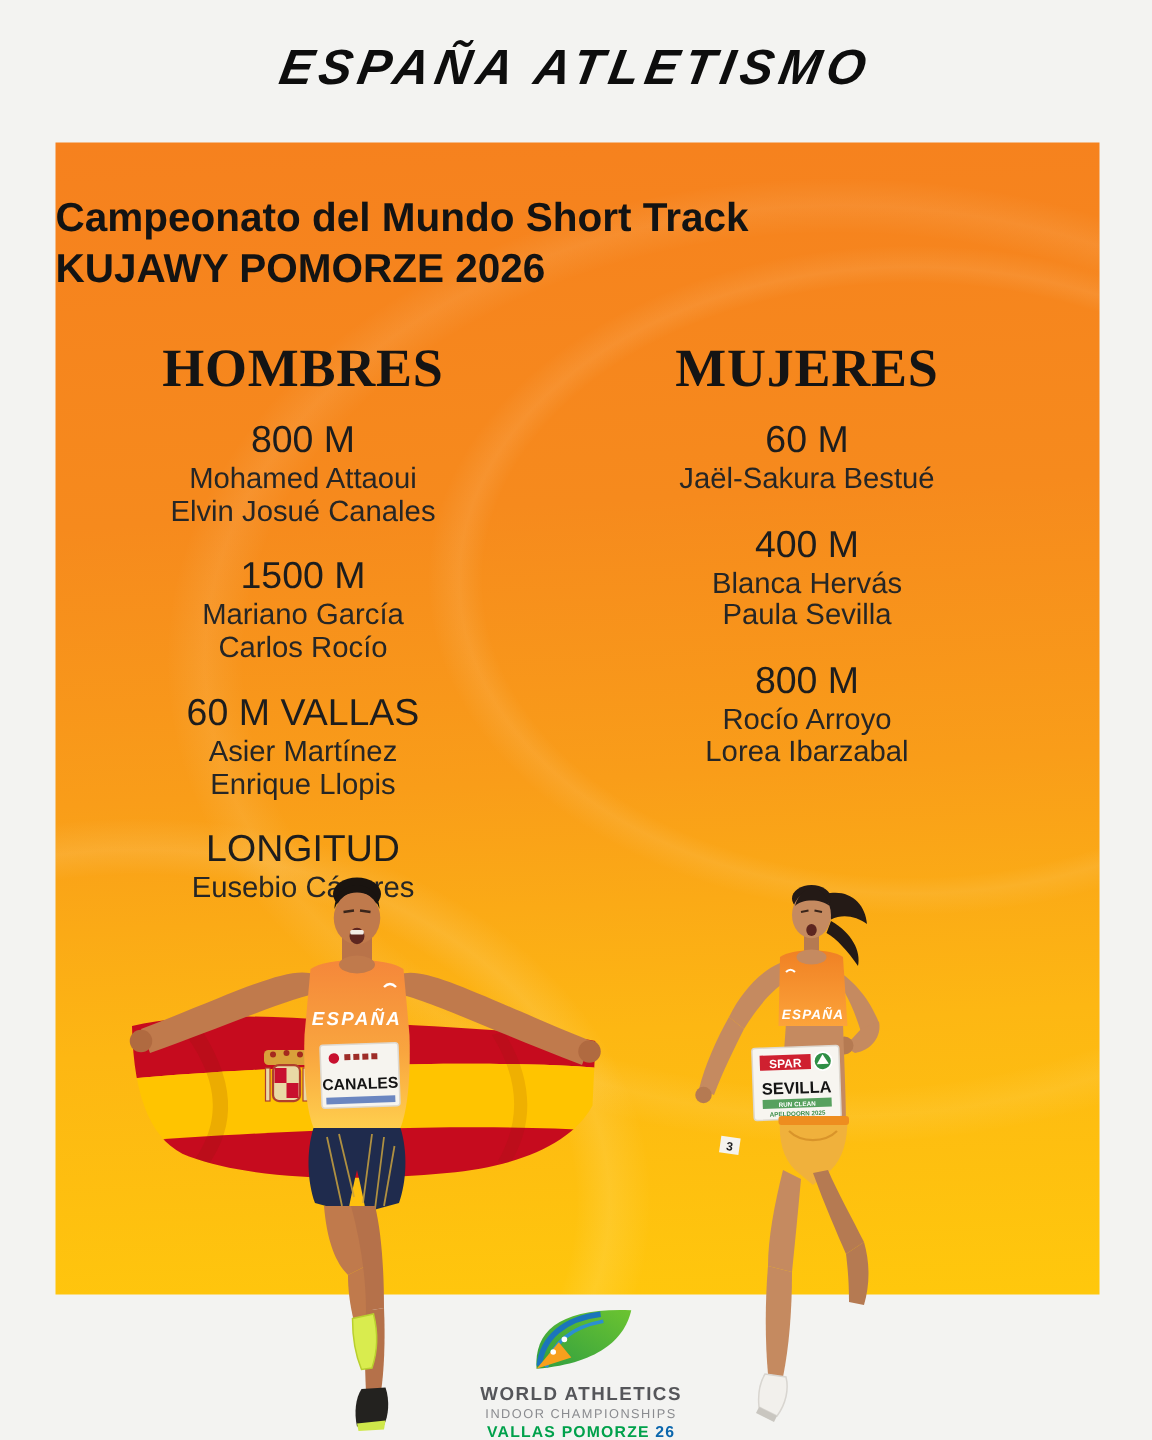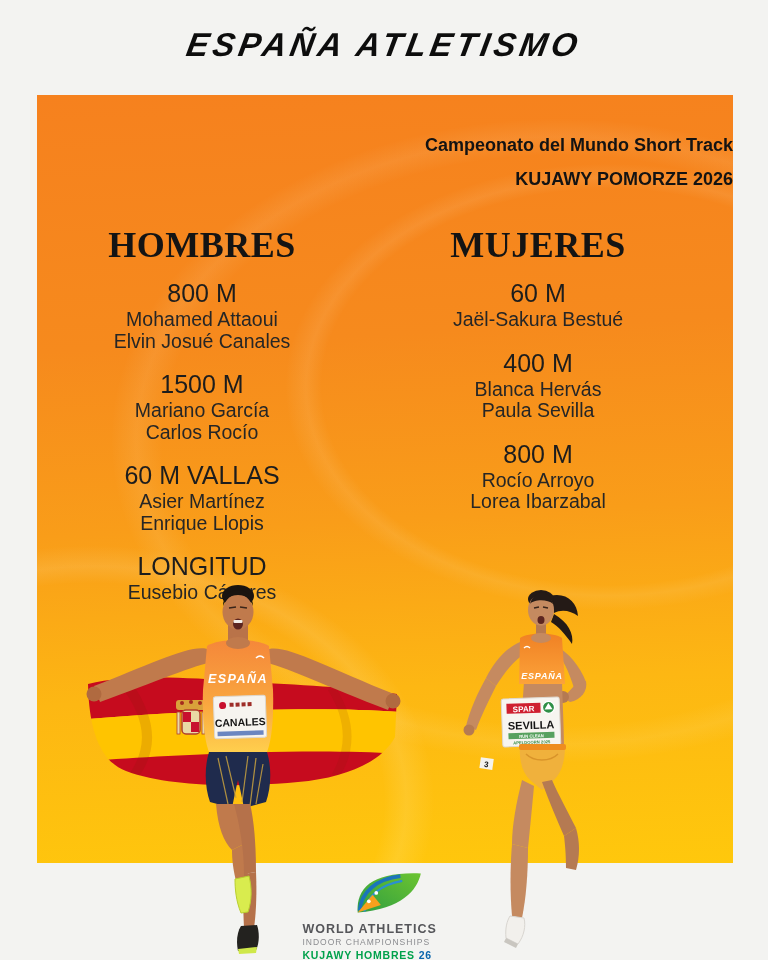--- a/index.html
+++ b/index.html
@@ -13,40 +13,40 @@
   .brand-slit{position:absolute;left:150px;width:470px;height:2.5px;background:#f3f3f1;}
   .slit1{top:43px;} .slit2{top:52px;}
 
   
   .panel{position:absolute;left:37px;top:95px;width:696px;height:768px;z-index:1;
     background:
       radial-gradient(ellipse 520px 360px at 82% 38%, rgba(255,255,255,0) 55%, rgba(255,236,200,.10) 58%, rgba(255,255,255,0) 62%),
       radial-gradient(ellipse 640px 460px at 75% 45%, rgba(255,255,255,0) 62%, rgba(255,244,214,.09) 66%, rgba(255,255,255,0) 70%),
       radial-gradient(ellipse 560px 420px at 8% 92%, rgba(255,255,255,0) 52%, rgba(255,248,220,.12) 56%, rgba(255,255,255,0) 61%),
       linear-gradient(177deg,#f6811e 0%,#f68a1d 32%,#f99d19 55%,#fdb713 76%,#ffc80c 100%);}
-  .panel-title{padding-top:33px;text-align:right;color:#131313;font-weight:bold;
-    font-size:18px;line-height:34px;}
+  .panel-title{padding-top:33px;text-align:left;color:#131313;font-weight:bold;
+    font-size:27px;line-height:34px;}
   .columns{display:flex;margin-top:28px;}
   .col{width:330px;text-align:center;color:#1c1c1c;}
   .col-left{margin-left:0;}
   .col-right{margin-left:6px;}
   .col-heading{font-size:36px;font-weight:800;letter-spacing:.5px;color:#141414;margin:0 0 13px 0;font-family:Liberation Serif, serif;}
   .event-group{margin-bottom:18px;}
   .event-name{font-size:25px;line-height:28px;color:#1d1d1d;margin-bottom:2px;}
   .athlete-line{font-size:19.5px;line-height:21.5px;color:#262626;}
 
   
   .photo{position:absolute;z-index:2;}
   .photo-male{left:60px;top:582px;width:345px;height:378px;}
   .photo-female{left:450px;top:582px;width:205px;height:378px;}
   svg text{font-family:"Liberation Sans","DejaVu Sans",sans-serif;}
 
   
   .footer{position:absolute;left:50%;transform:translateX(-48%);top:866px;width:170px;
-    text-align:left;z-index:2;}
+    text-align:center;z-index:2;}
   .footer-mark{display:block;margin:0 auto 4px auto;}
   .footer-l1{font-size:12.5px;font-weight:bold;letter-spacing:1px;color:#55565a;}
   .footer-l2{font-size:8.5px;letter-spacing:1px;color:#8a8b8f;margin-top:1px;}
   .footer-l3{font-size:10.5px;font-weight:bold;letter-spacing:.8px;margin-top:2px;}
   .footer-l3 .green{color:#00a14b;}
   .footer-l3 .blue{color:#0a66ad;}
 </style>
 </head>
 <body>
 
@@ -281,18 +281,18 @@
       <path d="M10,50 C8,22 28,6 78,8 C74,26 58,46 10,50 Z" fill="url(#gg)"></path>
       <path d="M12,48 C14,28 30,14 56,11" stroke="#1b75bb" stroke-width="4" fill="none"></path>
       <path d="M17,49 C21,32 35,20 58,16" stroke="#2b8fd0" stroke-width="2.6" fill="none"></path>
       <path d="M10,50 L26,31 L35,42 Z" fill="#f7a01d"></path>
       <circle cx="22" cy="38" r="2" fill="#ffffff"></circle>
       <circle cx="30" cy="29" r="2" fill="#ffffff"></circle>
     </svg>
     <div class="footer-l1">WORLD ATHLETICS</div>
     <div class="footer-l2">INDOOR CHAMPIONSHIPS</div>
     <div class="footer-l3">
-      <span class="green">KUJAWY HOMBRES</span>
+      <span class="green">VALLAS POMORZE</span>
       <span class="blue">26</span>
     </div>
   </div>
 
 </div>
 
 </body></html>

